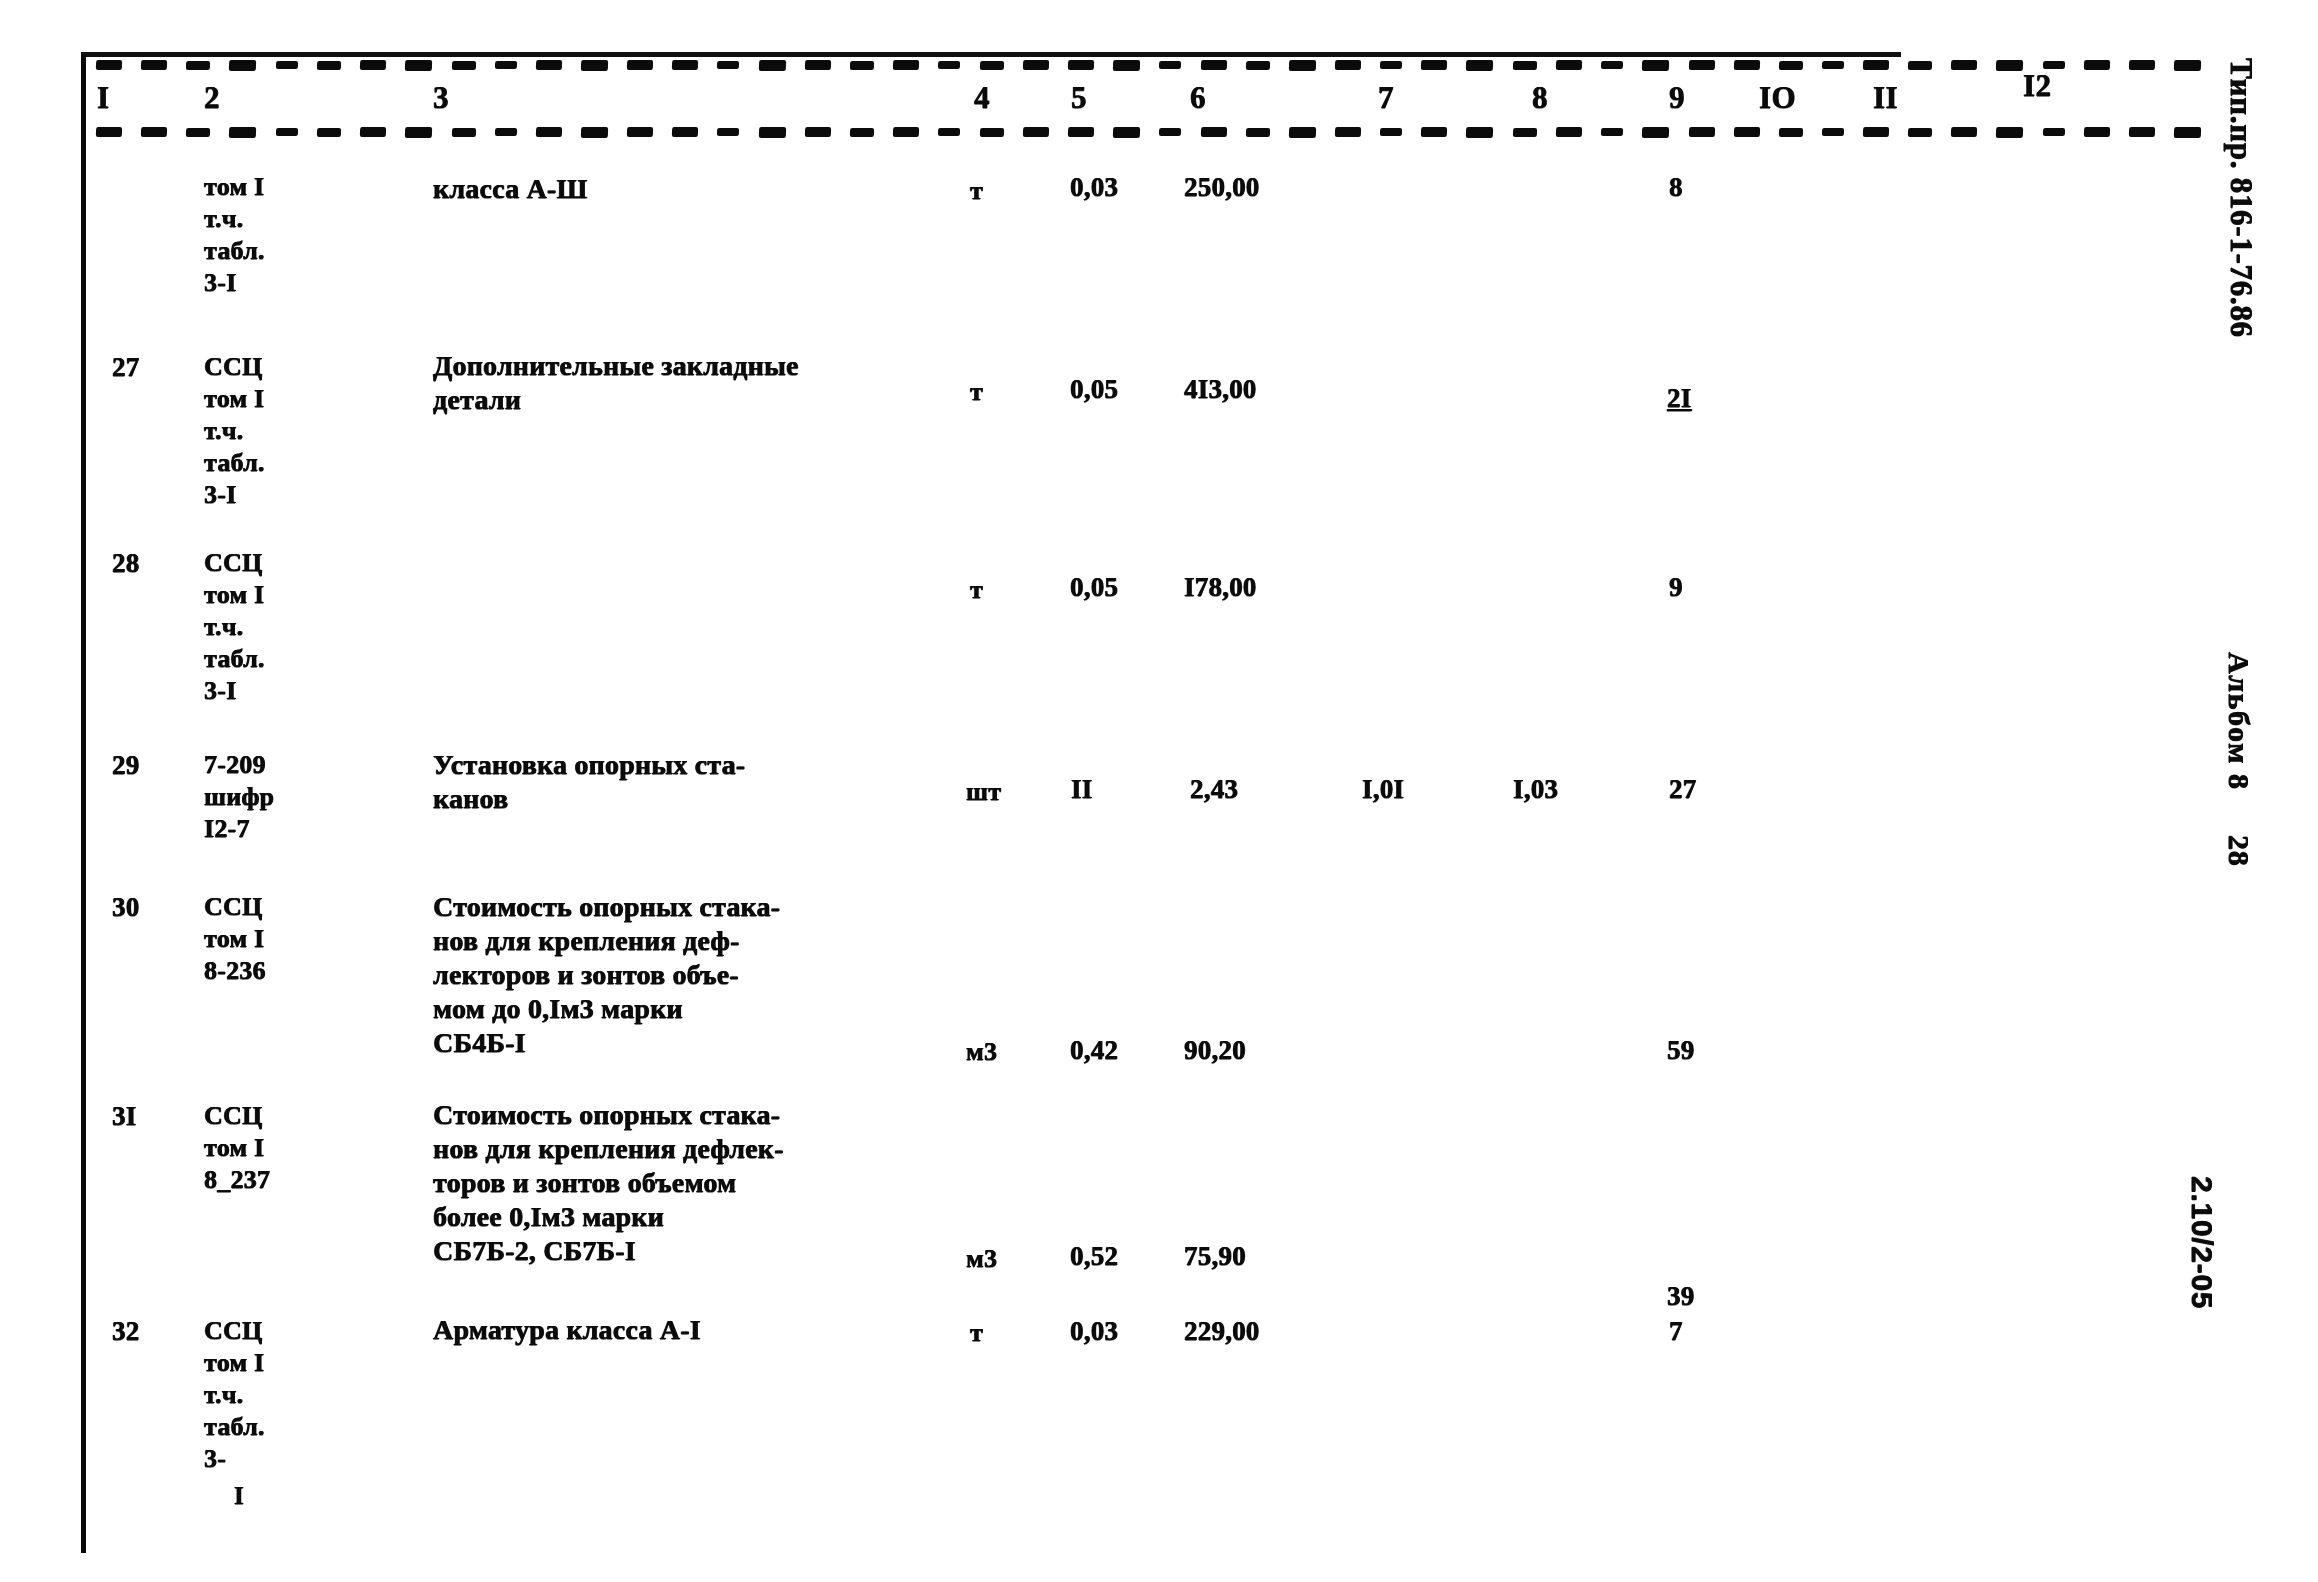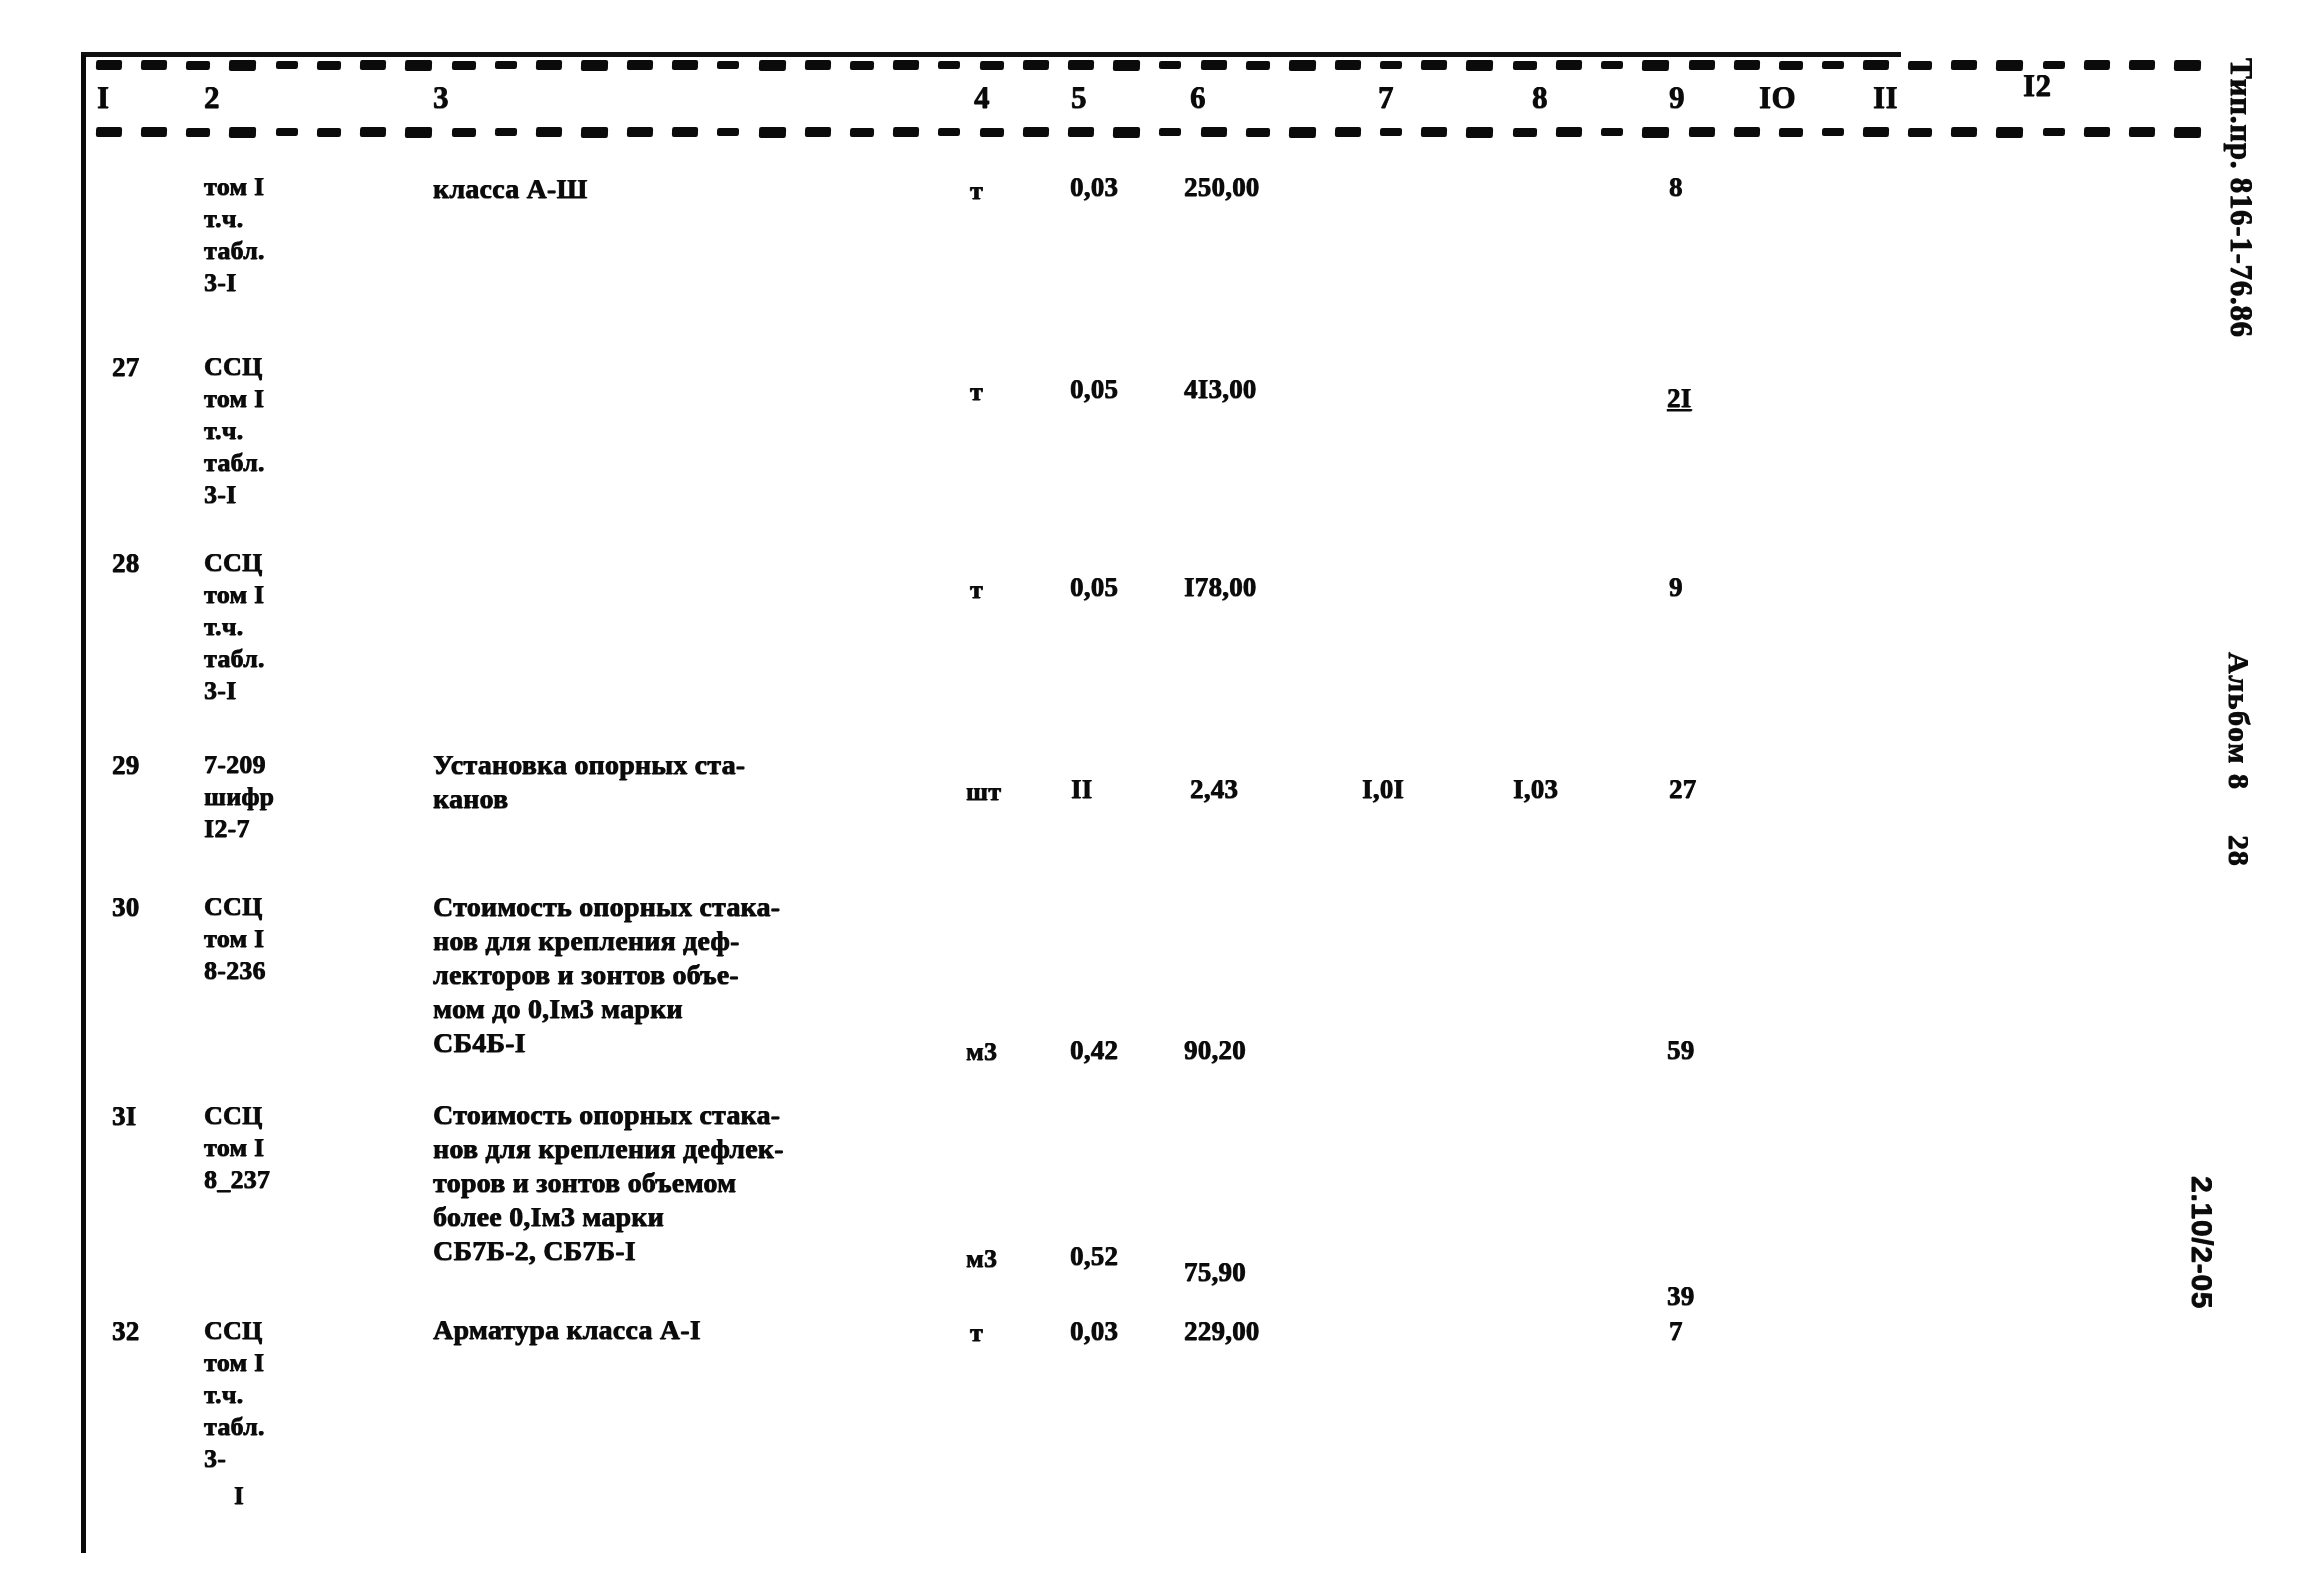--- a/index.html
+++ b/index.html
@@ -272,20 +272,22 @@
   <div class="tbl-cell num inky" style="left:1377px; top:171px;"></div>
   <div class="tbl-cell num inky" style="left:1528px; top:171px;"></div>
   <div class="tbl-cell num inky" style="left:1669px; top:171px;">8</div>
 
   <div class="tbl-cell num inky" style="left:112px;  top:351px;">27</div>
   <div class="tbl-cell ref inky" style="left:204px;  top:351px;">ССЦ
 том I
 т.ч.
 табл.
 3-I</div>
+  <div class="tbl-cell desc inky" style="left:433px;  top:349px;">Дополнительные закладные
+детали</div>
   <div class="tbl-cell unit inky" style="left:970px; top:375px;">т</div>
   <div class="tbl-cell num inky" style="left:1070px; top:373px;">0,05</div>
   <div class="tbl-cell num inky" style="left:1184px; top:373px;">4I3,00</div>
   <div class="tbl-cell num inky" style="left:1377px; top:373px;"></div>
   <div class="tbl-cell num inky" style="left:1528px; top:373px;"></div>
   <div class="tbl-cell num inky" style="left:1667px; top:382px;text-decoration:underline;">2I</div>
 
   <div class="tbl-cell num inky" style="left:112px;  top:547px;">28</div>
   <div class="tbl-cell ref inky" style="left:204px;  top:547px;">ССЦ
 том I
@@ -332,21 +334,21 @@
   <div class="tbl-cell ref inky" style="left:204px;  top:1100px;">ССЦ
 том I
 8_237</div>
   <div class="tbl-cell desc inky" style="left:433px;  top:1098px;">Стоимость опорных стака-
 нов для крепления дефлек-
 торов и зонтов объемом
 более 0,Iм3 марки
 СБ7Б-2, СБ7Б-I</div>
   <div class="tbl-cell unit inky" style="left:966px; top:1242px;">м3</div>
   <div class="tbl-cell num inky" style="left:1070px; top:1240px;">0,52</div>
-  <div class="tbl-cell num inky" style="left:1184px; top:1240px;margin-top:16px;">75,90</div>
+  <div class="tbl-cell num inky" style="left:1184px; top:1240px;">75,90</div>
   <div class="tbl-cell num inky" style="left:1377px; top:1240px;"></div>
   <div class="tbl-cell num inky" style="left:1528px; top:1240px;"></div>
   <div class="tbl-cell num inky" style="left:1667px; top:1280px;">39</div>
 
   <div class="tbl-cell num inky" style="left:112px;  top:1315px;">32</div>
   <div class="tbl-cell ref inky" style="left:204px;  top:1315px;">ССЦ
 том I
 т.ч.
 табл.
 3-</div>

